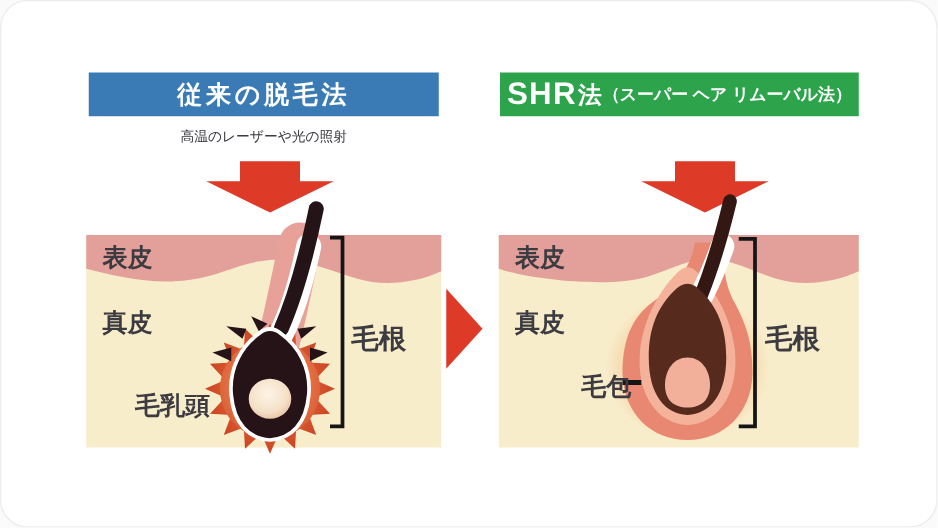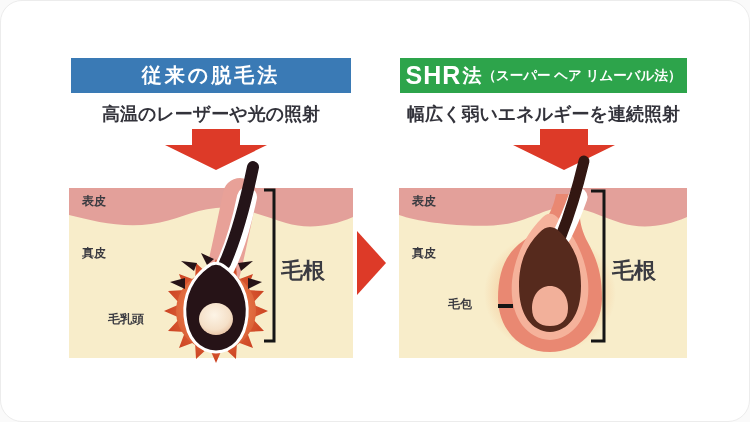--- a/index.html
+++ b/index.html
@@ -16,27 +16,27 @@
     display:flex;align-items:center;justify-content:center;
     color:#fff;font-weight:bold;
   }
   .hdr-left{left:70px;width:280px;background:var(--blue);font-size:20px;letter-spacing:3px;}
   .hdr-right{left:399px;width:287px;background:var(--green);letter-spacing:0;}
   .hdr-right .brand{font-size:25px;letter-spacing:1px;}
   .hdr-right .suffix{font-size:19px;margin-left:1px;}
   .hdr-right .paren{font-size:13.5px;margin-left:1px;}
   .sub{
     position:absolute;top:101px;z-index:2;text-align:center;
-    font-size:18px;font-weight:bold;color:var(--text_dark);
+    font-size:11px;font-weight:normal;color:var(--text_dark);
   }
   .sub-left{left:70px;width:280px;}
   .sub-right{left:399px;width:287px;}
   .lab{
     position:absolute;z-index:2;color:var(--label_dark);
-    font-size:12px;font-weight:600;white-space:nowrap;
+    font-size:20px;font-weight:600;white-space:nowrap;
   }
   .lab-root{font-size:22px;}
   
   .f-red{fill:var(--red);}
   .f-cream{fill:var(--cream);}
   .f-skin{fill:var(--skin_pink);}
   .s-channel{stroke:var(--channel_pink);}
   .f-dark{fill:var(--bulb_dark_left);}
   .f-outer{fill:var(--follicle_outer);}
   .f-inner{fill:var(--follicle_inner);}
@@ -146,26 +146,25 @@
     <div class="hdr hdr-left">
       <span>従来の脱毛法</span>
     </div>
     <div class="hdr hdr-right">
       <span class="brand">SHR</span>
         <span class="suffix">法</span>
         <span class="paren">（スーパー ヘア リムーバル法）</span>
     </div>
 
     <div class="sub sub-left">高温のレーザーや光の照射</div>
-    <div class="sub sub-right">幅広く弱いエネルギーを連続照射</div>
 
     <div class="lab" style="left:81px;top:192px;">表皮</div>
     <div class="lab" style="left:81px;top:244px;">真皮</div>
     <div class="lab" style="left:107px;top:310px;">毛乳頭</div>
     <div class="lab lab-root" style="left:280px;top:255px;">毛根</div>
 
     <div class="lab" style="left:411px;top:192px;">表皮</div>
     <div class="lab" style="left:411px;top:244px;">真皮</div>
-    <div class="lab" style="left:447px;top:295px;">毛包</div>
+    <div class="lab" style="left:464px;top:295px;">毛包</div>
     <div class="lab lab-root" style="left:611px;top:255px;">毛根</div>
 
   </div>
 </div>
 
 </body></html>

